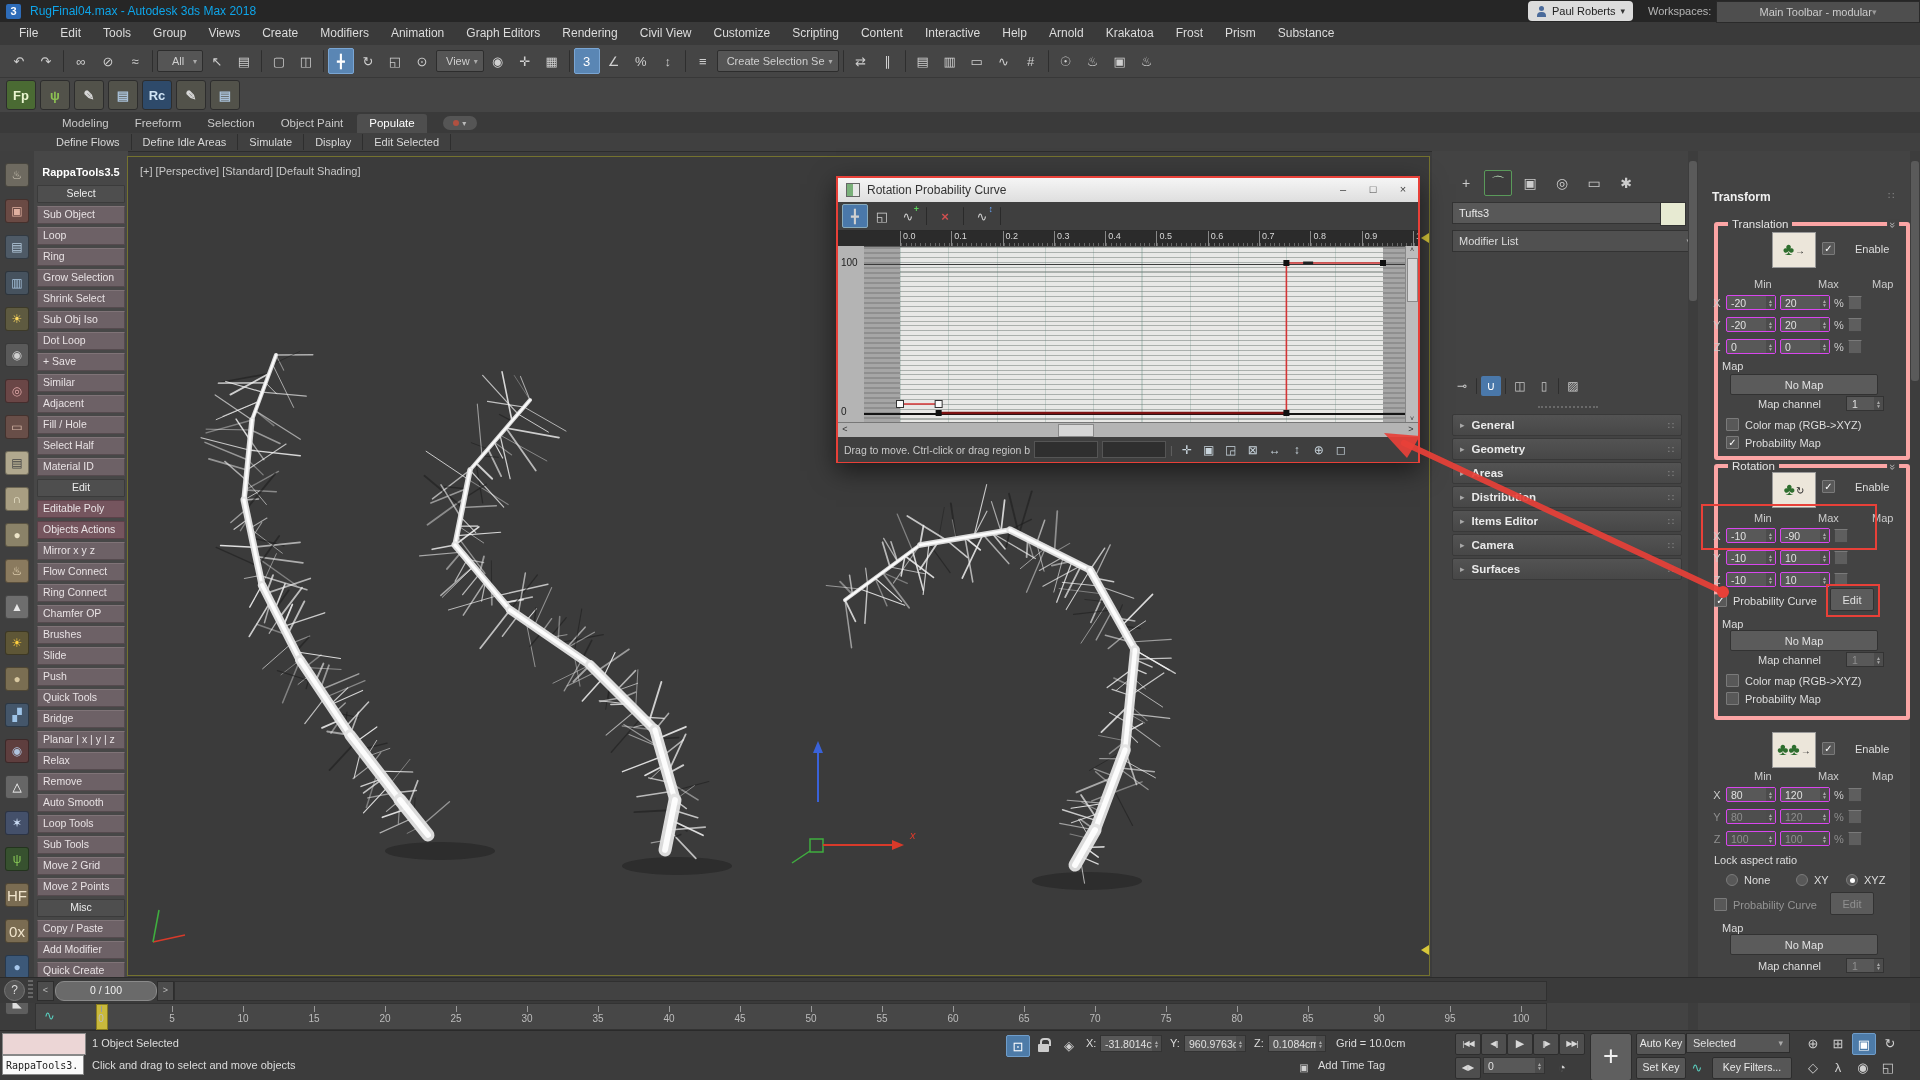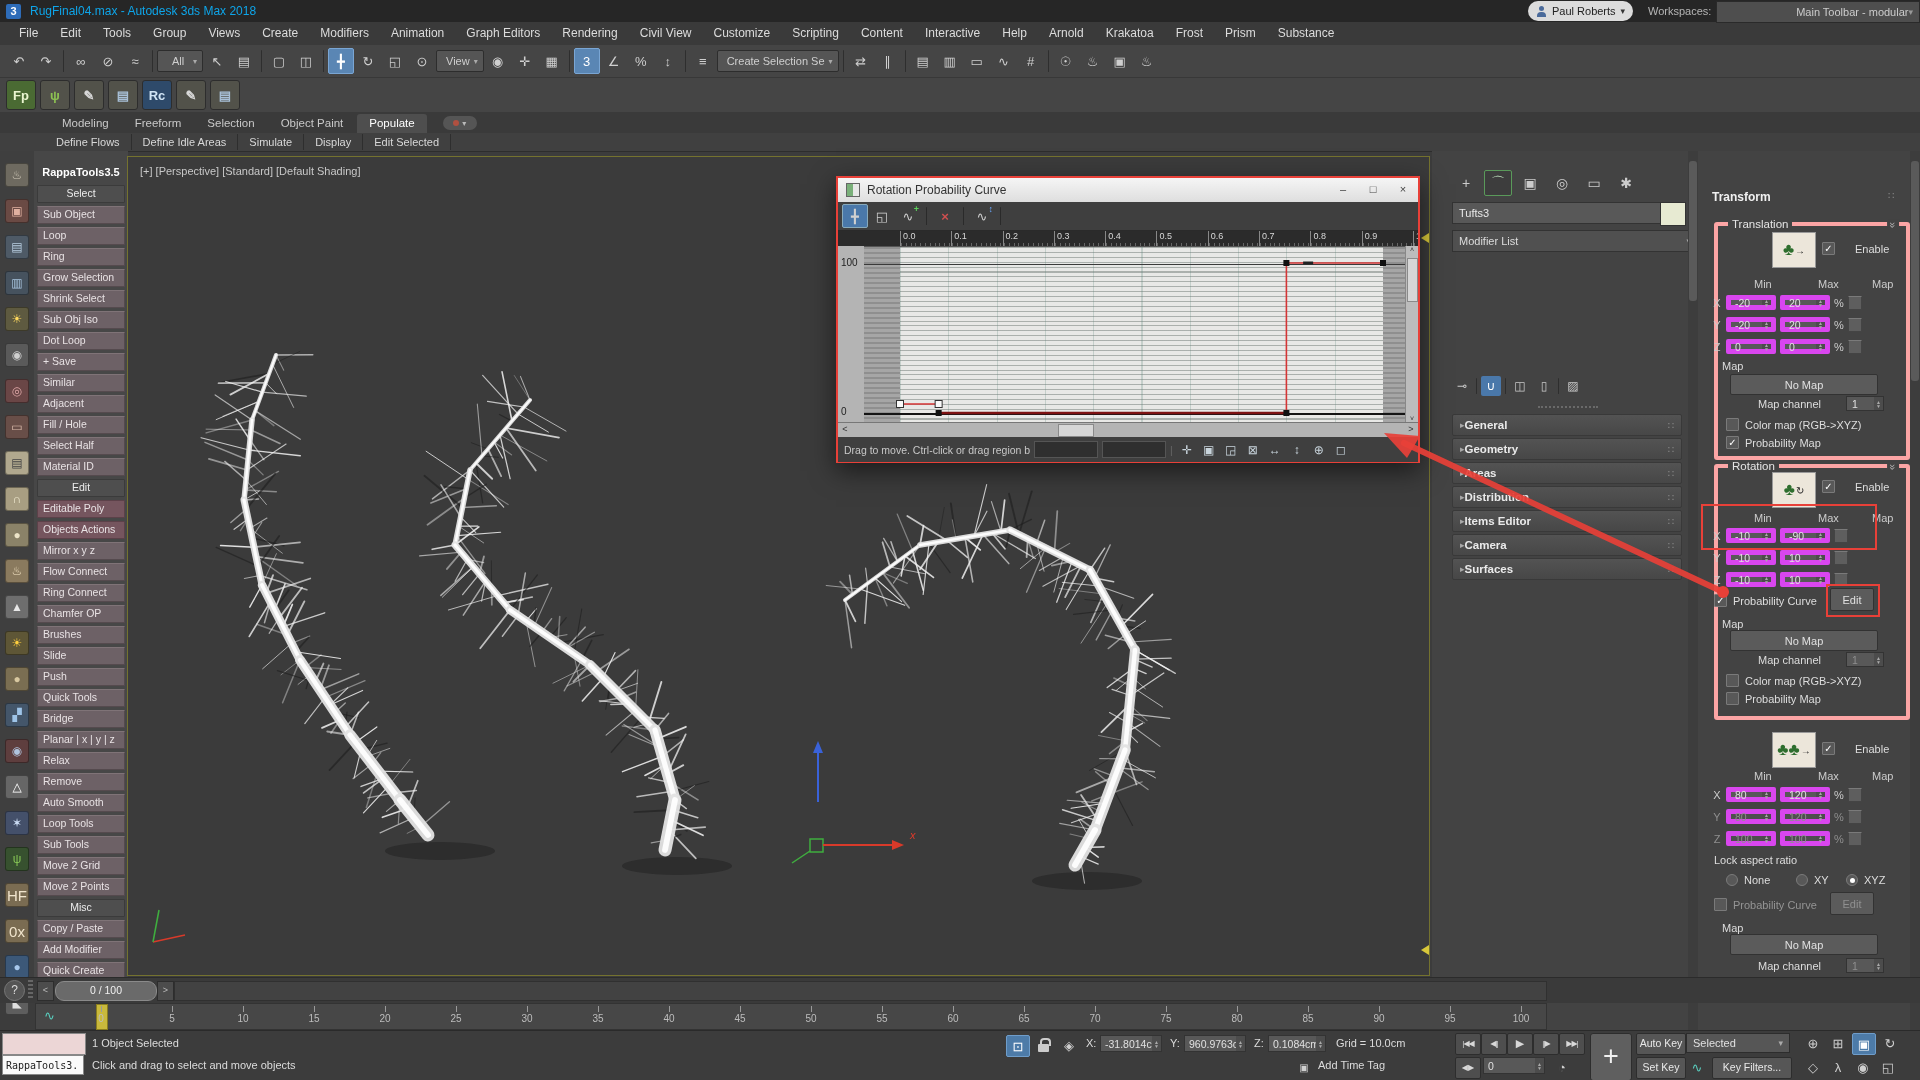--- a/index.html
+++ b/index.html
@@ -8,28 +8,28 @@
   .abs{position:absolute;}
   
   #titlebar{left:0;top:0;width:1920px;height:22px;background:#262626;display:flex;align-items:center;}
   #appicon{width:15px;height:15px;margin-left:6px;background:#2e6cb8;border-radius:2px;color:#fff;
            font-size:11px;font-weight:bold;text-align:center;line-height:15px;}
   #wintitle{margin-left:9px;font-size:12px;color:#0ea5e9;}
   .winbtn{width:36px;height:22px;text-align:center;line-height:20px;color:#bbb;font-size:12px;}
   
   #menubar{left:0;top:22px;width:1920px;height:23px;background:#3a3a3a;display:flex;align-items:center;padding-left:8px;border-bottom:1px solid #2c2c2c;}
   .menu-item{padding:0 11px;font-size:12px;color:#dcdcdc;height:23px;line-height:23px;}
-  #userchip{position:absolute;left:1528px;top:1px;height:20px;background:#dcdcdc;border-radius:10px;display:flex;align-items:center;padding:0 8px;color:#222;font-size:11px;gap:5px;}
+  #userchip{position:absolute;left:1528px;top:1px;height:20px;background:#dcdcdc;border-radius:4px;display:flex;align-items:center;padding:0 8px;color:#222;font-size:11px;gap:5px;}
   .avatar{width:11px;height:11px;position:relative;}
   .avatar::before{content:"";position:absolute;left:3px;top:0;width:5px;height:5px;border-radius:50%;background:#4a6a9a;}
   .avatar::after{content:"";position:absolute;left:1px;top:6px;width:9px;height:5px;border-radius:4px 4px 0 0;background:#4a6a9a;}
   #userchip::after{content:"▾";color:#333;font-size:9px;}
   #wslabel{position:absolute;left:1648px;top:5px;font-size:11px;color:#b5b5b5;}
   #wsdrop{position:absolute;left:1716px;top:1px;width:190px;height:20px;background:#4e4e4e;border:1px solid #2a2a2a;
-          font-size:11px;color:#ccc;display:flex;align-items:center;padding:0 6px;justify-content:flex-end;}
+          font-size:11px;color:#ccc;display:flex;align-items:center;padding:0 6px;justify-content:center;}
   #wsdrop::after{content:"▾";font-size:9px;color:#999;}
   
   #toolbar1{left:0;top:45px;width:1920px;height:32px;background:#454545;border-bottom:1px solid #383838;display:flex;align-items:center;padding-left:6px;gap:1px;}
   .tb-item{width:24px;height:24px;display:flex;align-items:center;justify-content:center;color:#cfcfcf;font-size:13px;border:1px solid transparent;border-radius:2px;flex:none;}
   .tb-item.active{background:#5a86b4;color:#fff;border-color:#7aa6d4;}
   .tb-item.sep{width:1px;height:22px;background:#2e2e2e;margin:0 3px;border:none;}
   .tb-item.dropdown{width:auto;min-width:34px;height:20px;padding:0 5px;background:#555;border:1px solid #2d2d2d;font-size:11px;gap:4px;justify-content:space-between;}
   .tb-item.dropdown::after{content:"▾";font-size:8px;color:#aaa;}
   .tb-item.wide{min-width:96px;}
   #toolbar2{left:0;top:78px;width:1920px;height:34px;background:#454545;border-bottom:1px solid #333;display:flex;align-items:center;padding-left:6px;gap:4px;}
@@ -99,39 +99,39 @@
   #namefield{left:1452px;top:202px;width:204px;height:20px;background:#585858;border:1px solid #333;font-size:11px;color:#e8e8e8;line-height:20px;padding-left:6px;}
   #swatch{left:1660px;top:202px;width:24px;height:22px;background:#e7ead2;border:1px solid #333;}
   #modlist{left:1452px;top:230px;width:232px;height:20px;background:#505050;border:1px solid #333;font-size:11px;color:#ddd;display:flex;align-items:center;justify-content:space-between;padding:0 6px;}
   #modlist::after{content:"▾";font-size:9px;color:#aaa;}
   #stackbox{left:1452px;top:258px;width:230px;height:112px;background:#393939;border:1px solid #d8d8d8;}
   #stackrow{position:absolute;left:1px;top:1px;width:228px;height:18px;background:#5b80b2;color:#fff;font-size:11px;display:flex;align-items:center;gap:8px;padding-left:8px;box-sizing:border-box;}
   #stackrow::before{content:"▸";color:#1e2e3e;font-size:9px;}
   .stkic{width:20px;height:20px;display:flex;align-items:center;justify-content:center;color:#c8c8c8;font-size:12px;border-radius:2px;}
   .stkic.active{background:#4a78aa;color:#fff;}
   .stkic.sep{width:1px;height:16px;background:#2e2e2e;}
-  .rollout{height:20px;margin:2px 2px 0;background:linear-gradient(#535353,#474747);border:1px solid #393939;border-radius:2px;color:#eaeaea;font-weight:bold;font-size:11.5px;display:flex;align-items:center;padding:0 7px;}
+  .rollout{height:20px;margin:2px 2px 0;background:linear-gradient(#535353,#474747);border:1px solid #393939;border-radius:2px;color:#eaeaea;font-weight:bold;font-size:11.5px;display:flex;align-items:center;padding:0 7px;gap:7px;}
   .rollout::before{content:"▸";font-size:9px;color:#aaa;font-weight:normal;}
   .rollout .grip{margin-left:auto;color:#8a8a8a;font-weight:normal;font-size:10px;}
   
   #tpanel-title{left:1712px;top:190px;font-size:12px;font-weight:bold;color:#f0f0f0;}
   #tpanel-grip{left:1888px;top:190px;color:#888;font-size:10px;}
   .gbox{position:absolute;border:4px solid #fca5a5;border-radius:3px;}
   .glabel{position:absolute;top:-8px;left:10px;background:#434343;padding:0 4px;font-size:11.5px;color:#e4e4e4;}
   .gchev{position:absolute;top:-7px;right:8px;background:#434343;color:#b0b0b0;font-size:11px;padding:0 2px;transform:rotate(90deg);}
   .ticon{position:absolute;width:42px;height:34px;background:#ece6da;border:1px solid #999;display:flex;align-items:center;justify-content:center;color:#2e6e2e;font-size:17px;gap:1px;}
   .ticon .sub{color:#222;font-size:10px;}
   .cb{display:inline-block;width:11px;height:11px;background:#585858;border:1px solid #7a7a7a;border-radius:1px;color:#fff;font-size:10px;line-height:11px;text-align:center;vertical-align:-2px;}
   .cb.on::before{content:"✓";}
   .enable-row{position:absolute;font-size:11px;color:#ddd;display:flex;gap:20px;align-items:center;}
   .hdrs{position:absolute;font-size:11px;color:#ccc;width:188px;}
   .hdrs .h1{position:absolute;left:40px;} .hdrs .h2{position:absolute;left:104px;} .hdrs .h3{position:absolute;left:158px;}
   .trow{position:absolute;height:17px;display:flex;align-items:center;font-size:11px;color:#ccc;gap:4px;}
   .axl{width:10px;text-align:center;}
-  .tfield{width:50px;height:15px;background:#585858;border:5px solid #d946ef;border-radius:2px;font-size:10.5px;color:#e0e0e0;display:flex;align-items:center;padding-left:4px;position:relative;box-sizing:border-box;flex:none;}
+  .tfield{width:50px;height:15px;background:#585858;border:1px solid #d946ef;border-radius:2px;font-size:10.5px;color:#e0e0e0;display:flex;align-items:center;padding-left:4px;position:relative;box-sizing:border-box;flex:none;}
   .tfield .sp{position:absolute;right:0;top:0;bottom:0;width:9px;background:#4c4c4c;display:flex;flex-direction:column;align-items:center;justify-content:center;color:#aaa;font-size:5px;line-height:4px;}
   .tfield .sp::before{content:"▲";} .tfield .sp::after{content:"▼";}
   .trow.dis .tfield{color:#8f8f8f;background:#4e4e4e;}
   .trow.dis{color:#8f8f8f;}
   .mapcb{width:12px;height:12px;background:#5e5e5e;border:1px solid #444;border-top-color:#7a7a7a;flex:none;}
   .maplbl{position:absolute;font-size:11px;color:#ddd;}
   .btn{position:absolute;background:#5b5b5b;border:1px solid #323232;border-radius:2px;color:#e0e0e0;font-size:11px;display:flex;align-items:center;justify-content:center;}
   .btn.dis{color:#909090;}
   .chrow{position:absolute;font-size:11px;color:#ddd;}
   .chfield{position:absolute;width:38px;height:15px;background:#585858;border:1px solid #333;font-size:10.5px;color:#e0e0e0;line-height:15px;padding-left:5px;box-sizing:border-box;}

